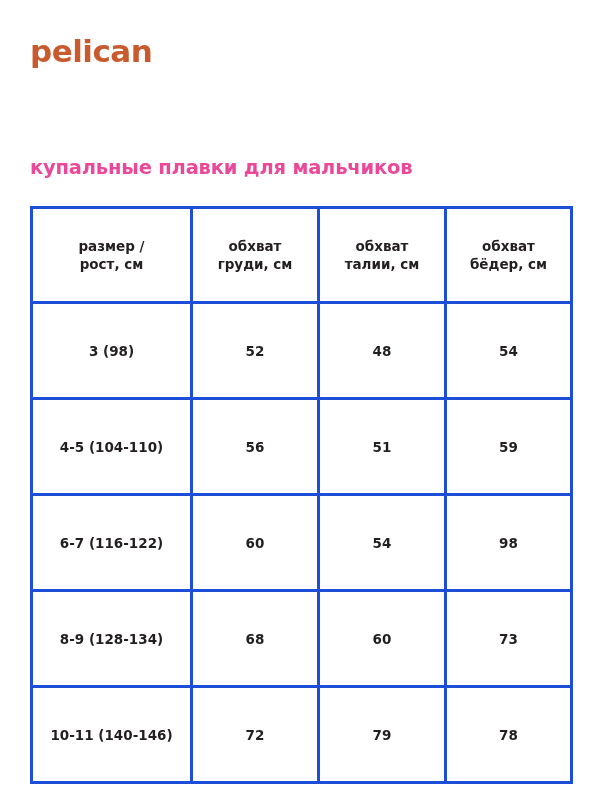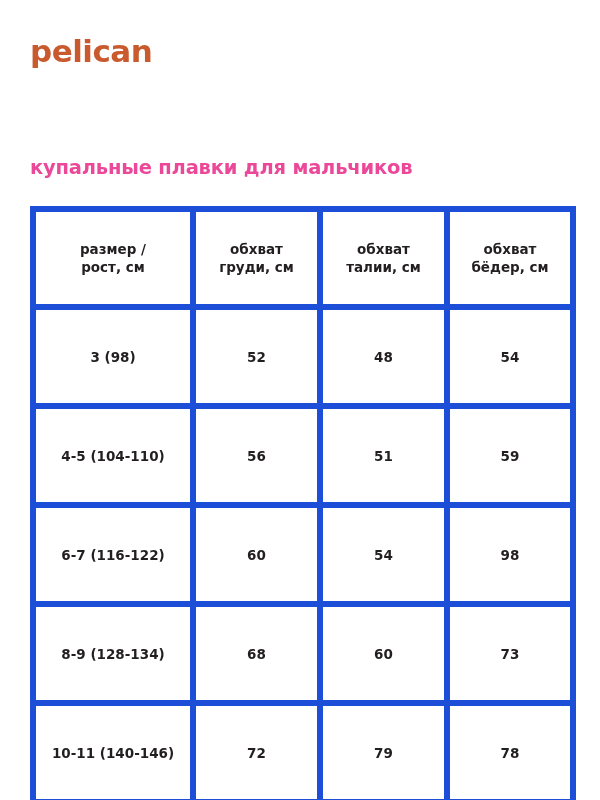--- a/index.html
+++ b/index.html
@@ -43,21 +43,21 @@
   }
   .size-table {
     position: absolute;
     left: 30px;
     top: 206px;
     width: 540px;
     border-collapse: collapse;
     table-layout: fixed;
   }
   .size-table td, .size-table th {
-    border: 6px solid #1d4ed8;
+    border: 3px solid #1d4ed8;
     text-align: center;
     vertical-align: middle;
     font-size: 13.5px;
     font-weight: bold;
     color: #231f20;
     padding: 0;
   }
   .size-table thead th {
     height: 92px;
     line-height: 1.35;

